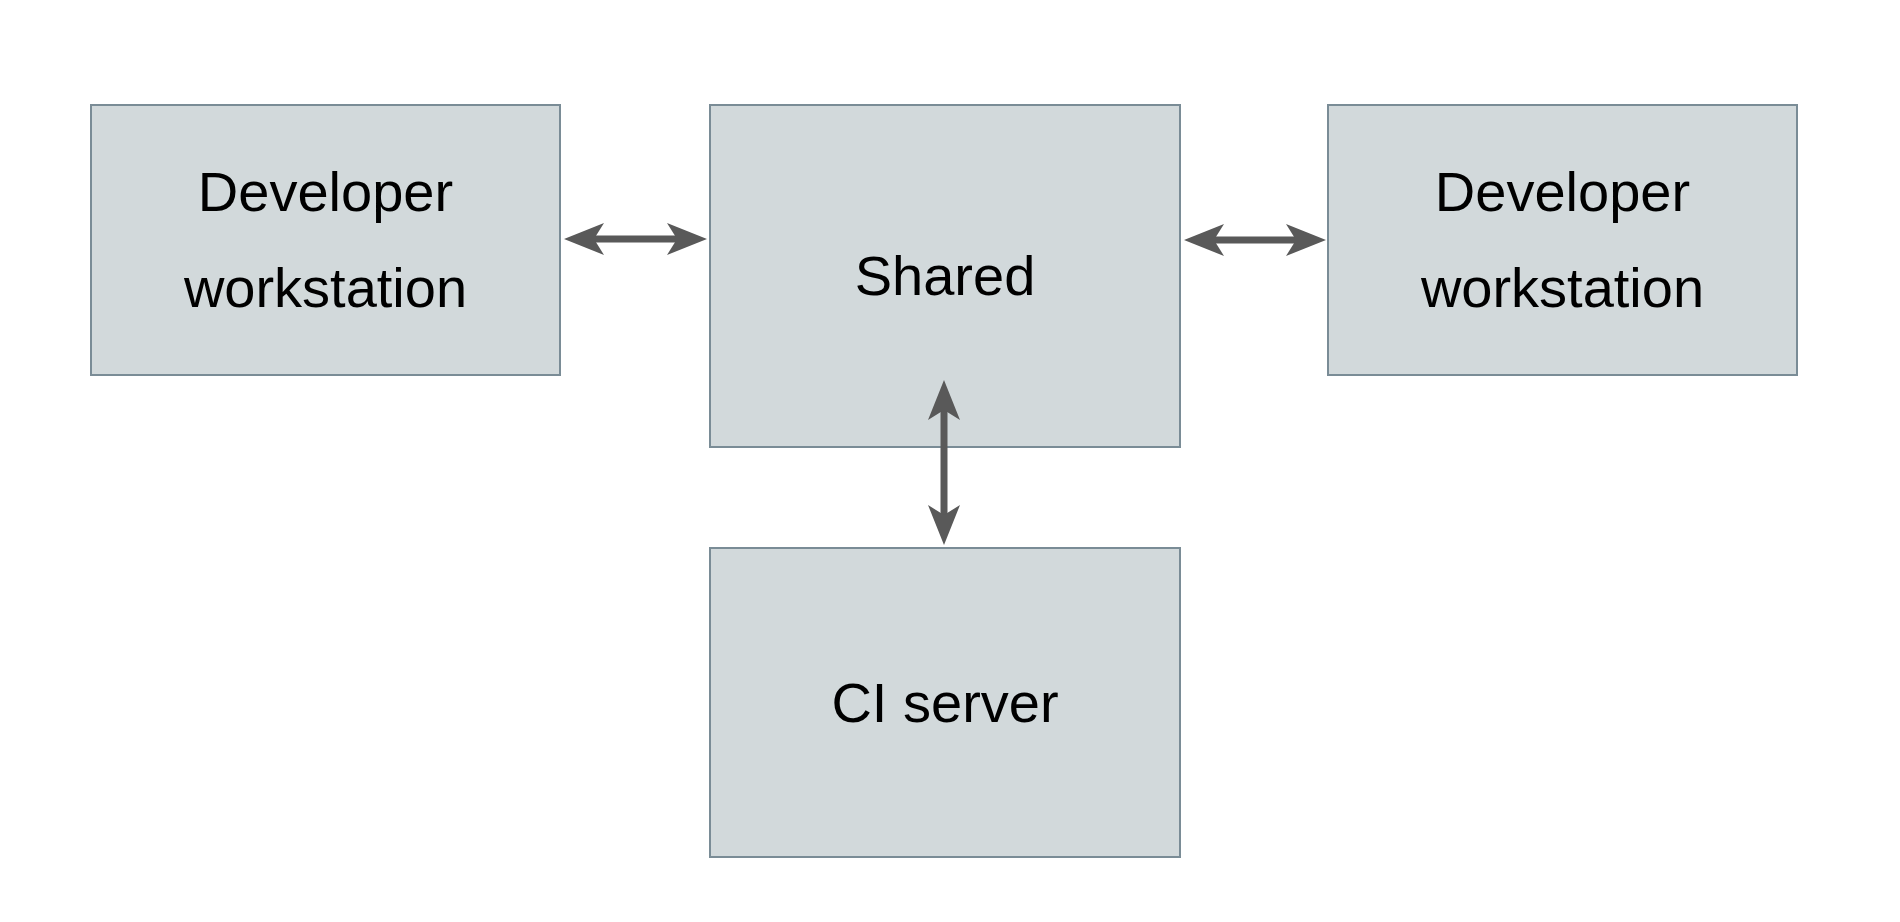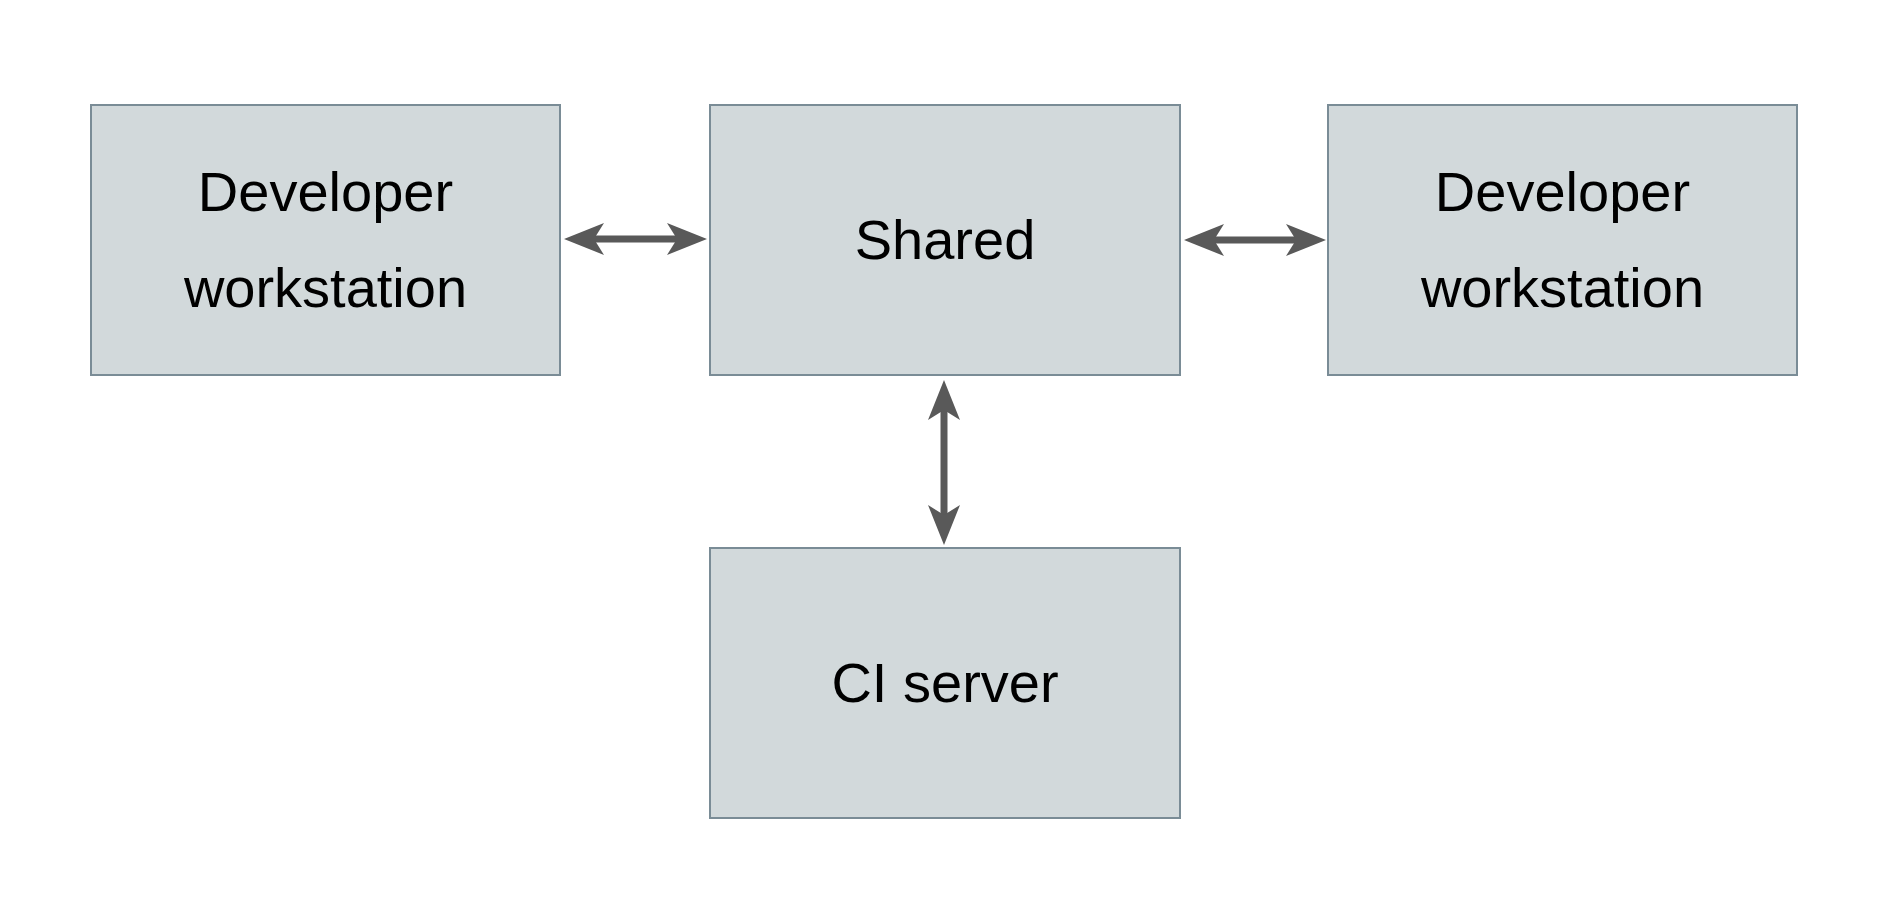--- a/index.html
+++ b/index.html
@@ -33,23 +33,23 @@
     text-align: center;
     color: var(--text);
     font-size: 56px;
     line-height: 96px;
     font-weight: 400;
     letter-spacing: 0px;
   }
   .node span { display: block; white-space: nowrap; }
   .node span:empty { display: none; }
   #node-dev-left   { left: 90px;   top: 104px; width: 471px; height: 272px; }
-  #node-cache      { left: 709px;  top: 104px; width: 472px; height: 272px; }
+  #node-cache      { left: 709px;  top: 104px; width: 472px; height: 344px; }
   #node-dev-right  { left: 1327px; top: 104px; width: 471px; height: 272px; }
-  #node-ci         { left: 709px;  top: 547px; width: 472px; height: 272px; }
+  #node-ci         { left: 709px;  top: 547px; width: 472px; height: 311px; }
   svg.edges {
     position: absolute;
     left: 0; top: 0;
     width: 1900px;
     height: 922px;
     pointer-events: none;
   }
   svg.edges line { stroke: var(--arrow); stroke-width: 7; }
   svg.edges polygon { fill: var(--arrow); stroke: none; }
 </style>

